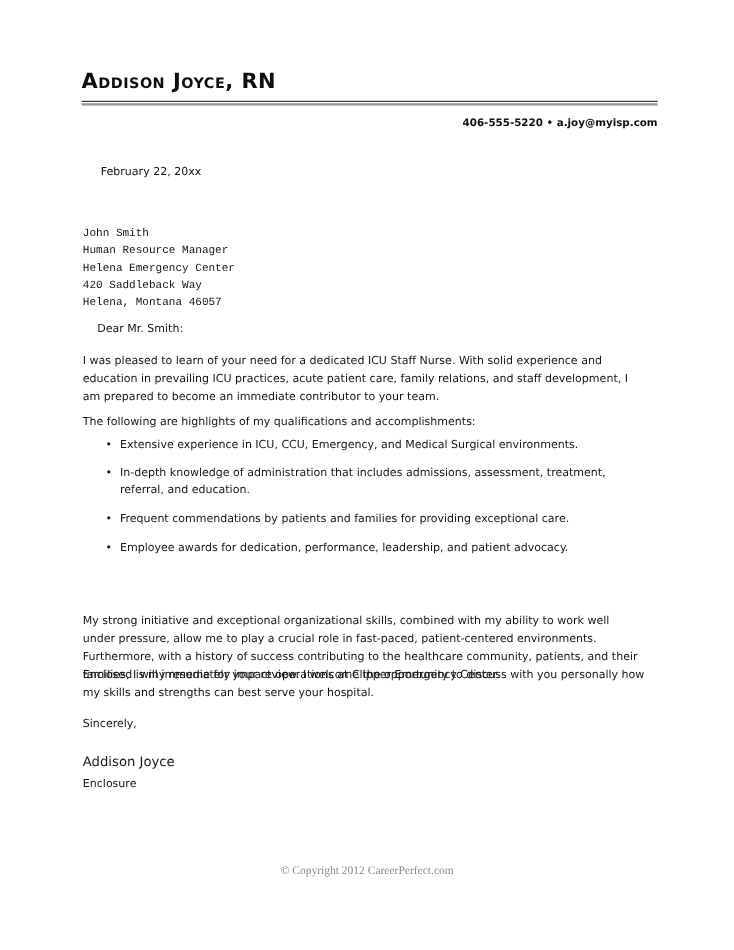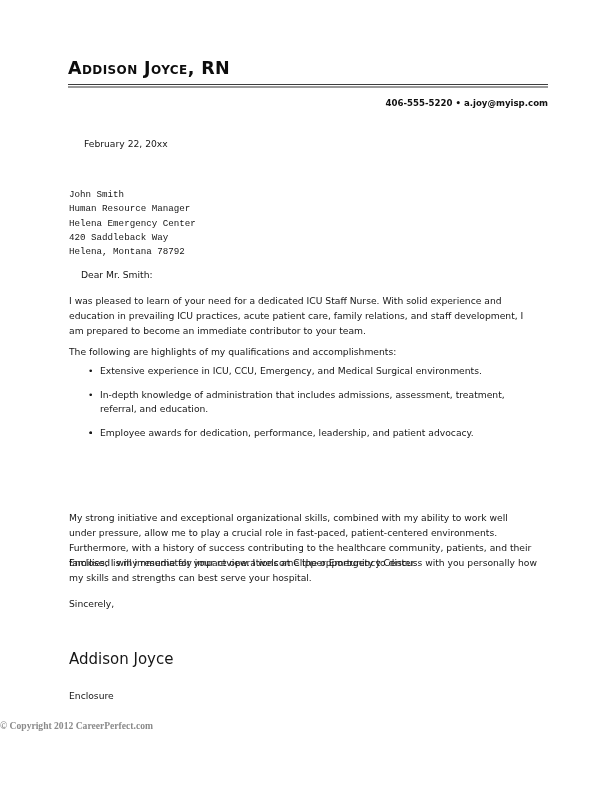--- a/index.html
+++ b/index.html
@@ -137,41 +137,41 @@
   .closing {
     position: absolute;
     left: 69px;
     top: 598px;
     font-size: 9.2px;
     color: #161616;
   }
   .signature-name {
     position: absolute;
     left: 69px;
-    top: 650px;
-    font-size: 15px;
+    top: 628px;
+    font-size: 11px;
     color: #161616;
   }
   .enclosure {
     position: absolute;
     left: 69px;
-    top: 690px;
+    top: 648px;
     font-size: 9.2px;
     color: #161616;
   }
 
   .footer {
     position: absolute;
     left: 0;
     top: 720px;
     width: 612px;
+    text-align: center;
     font-family: "Liberation Serif", serif;
     font-size: 9.6px;
     color: #8a8a8a;
-    font-weight: bold;
   }
 </style>
 </head>
 <body>
 
 <div class="page">
 
   <div class="letterhead">
     <div class="name-heading">Addison Joyce, RN</div>
     <div class="rule-wrap">
@@ -184,40 +184,41 @@
     <div>406-555-5220 • a.joy@myisp.com</div>
   </div>
 
   <div class="date-line">February 22, 20xx</div>
 
   <div class="recipient">
     <div>John Smith</div>
     <div>Human Resource Manager</div>
     <div>Helena Emergency Center</div>
     <div>420 Saddleback Way</div>
-    <div>Helena, Montana 78792</div>
+    <div>Helena, Montana 46057</div>
   </div>
 
   <div class="salutation">Dear Mr. Smith:</div>
 
   <div class="para para-intro">I was pleased to learn of your need for a dedicated ICU Staff Nurse. With solid experience and education in prevailing ICU practices, acute patient care, family relations, and staff development, I am prepared to become an immediate contributor to your team.</div>
 
   <div class="para para-lead">The following are highlights of my qualifications and accomplishments:</div>
 
   <ul class="bullet-list">
     <li class="bullet-item">
       <span class="bullet-dot">•</span>
       <span>Extensive experience in ICU, CCU, Emergency, and Medical Surgical environments.</span>
     </li>
     <li class="bullet-item">
       <span class="bullet-dot">•</span>
       <span>In-depth knowledge of administration that includes admissions, assessment, treatment, referral, and education.</span>
     </li>
     <li class="bullet-item">
       <span class="bullet-dot">•</span>
+      <span>Frequent commendations by patients and families for providing exceptional care.</span>
     </li>
     <li class="bullet-item">
       <span class="bullet-dot">•</span>
       <span>Employee awards for dedication, performance, leadership, and patient advocacy.</span>
     </li>
   </ul>
 
   <div class="para para-skills">My strong initiative and exceptional organizational skills, combined with my ability to work well under pressure, allow me to play a crucial role in fast-paced, patient-centered environments. Furthermore, with a history of success contributing to the healthcare community, patients, and their families, I will immediately impact operations at Clipper Emergency Center.</div>
 
   <div class="para para-close">Enclosed is my resume for your review. I welcome the opportunity to discuss with you personally how my skills and strengths can best serve your hospital.</div>

